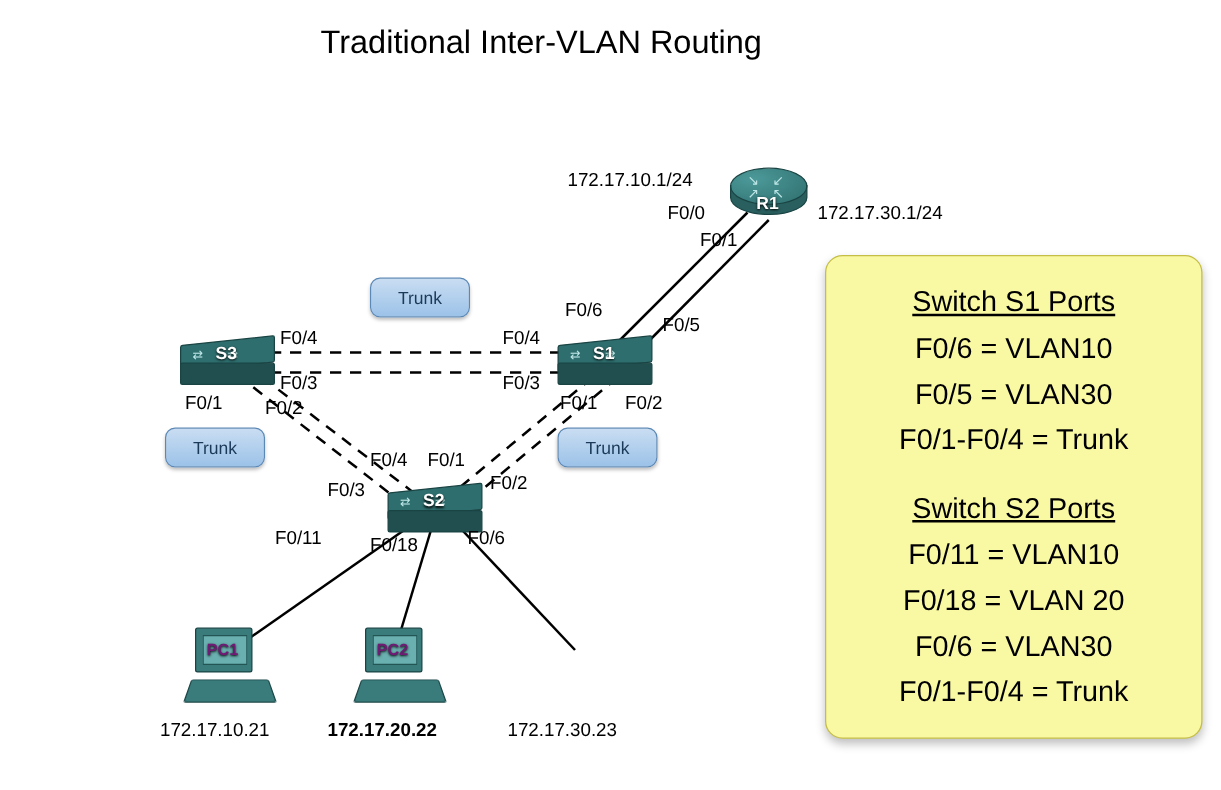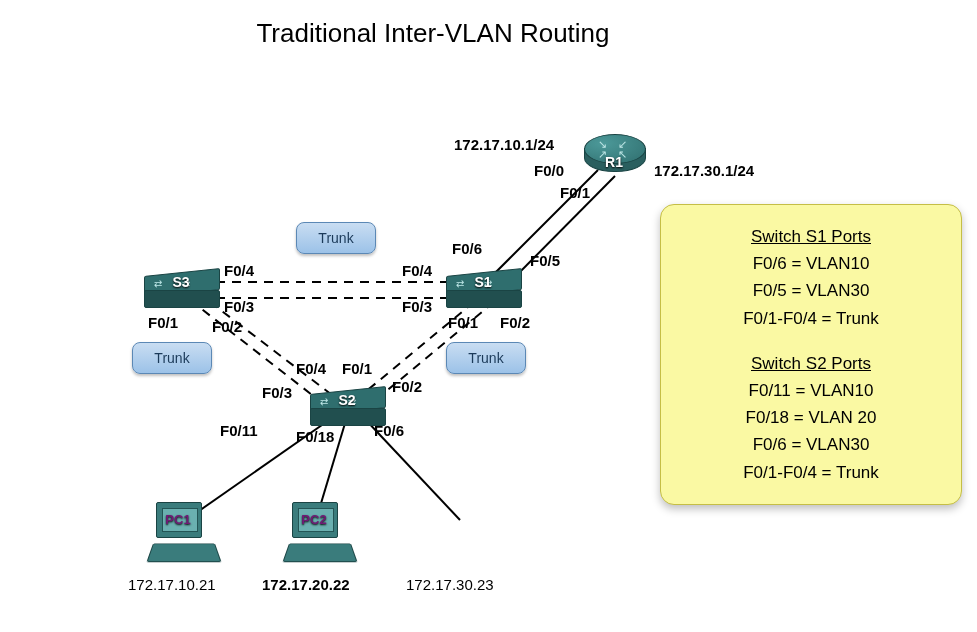--- a/index.html
+++ b/index.html
@@ -1,18 +1,18 @@
 <!DOCTYPE html>
 <html><head>
 <meta charset="utf-8">
 <style>
   html,body{margin:0;padding:0;width:977px;height:632px;font-family:Arial,Helvetica,sans-serif;background:#fff;color:#000}
   .canvas{position:relative;width:866px;height:632px}
   .title{position:absolute;left:0;right:0;top:18px;text-align:center;font-size:26px;font-weight:400}
-  .lbl{position:absolute;font-size:15px;font-weight:700;white-space:nowrap}
+  .lbl{position:absolute;font-size:15px;font-weight:400;white-space:nowrap}
 
   
   .trunk{position:absolute;width:78px;height:30px;border-radius:8px;
     background:linear-gradient(#c9ddf2,#9cc2e8);border:1px solid #5b88b5;
     box-shadow:0 2px 3px rgba(0,0,0,.25);display:flex;align-items:center;justify-content:center;
     font-size:14px;color:#1b3a59;font-weight:400}
 
   
   .switch{position:absolute;width:74px;height:30px}
   .switch .top{position:absolute;left:0;top:0;width:74px;height:20px;background:#2f6e6e;border:1px solid #1a4444;
@@ -34,21 +34,21 @@
   
   .pc{position:absolute;width:70px;height:68px}
   .pc .mon{position:absolute;left:6px;top:0;width:44px;height:34px;background:#3a7c7c;border:1px solid #1a4444;border-radius:2px}
   .pc .mon::after{content:"";position:absolute;left:5px;top:5px;width:34px;height:22px;background:#6ab0b0;border:1px solid #235555}
   .pc .base{position:absolute;left:0;top:38px;width:66px;height:22px;background:#3a7c7c;border:1px solid #1a4444;border-radius:2px;
     transform:perspective(80px) rotateX(40deg)}
   .pc .name{position:absolute;left:4px;top:10px;width:48px;text-align:center;color:#701a75;font-size:13px;text-shadow:0 1px 2px #000;font-weight:700;z-index:2}
 
   
   .legend{position:absolute;border-radius:14px;background:#faf9a3;border:1px solid #c5be46;
-    box-shadow:0 4px 8px rgba(0,0,0,.25);padding:18px 24px;font-size:17px;line-height:1.6;text-align:center}
+    box-shadow:0 4px 8px rgba(0,0,0,.25);padding:18px 24px;font-size:23px;line-height:1.6;text-align:center}
   .legend .hdr{text-decoration:underline}
 
   svg.wires{position:absolute;left:0;top:0;width:977px;height:632px;pointer-events:none}
   .dash{stroke-dasharray:9 7}
   line{stroke:#000;stroke-width:2}
 </style>
 </head>
 <body>
 
 <div class="canvas">

